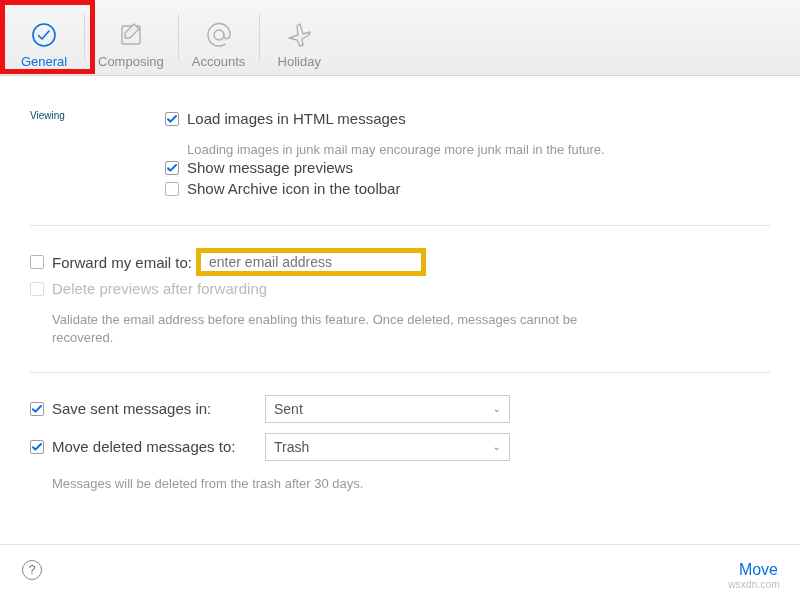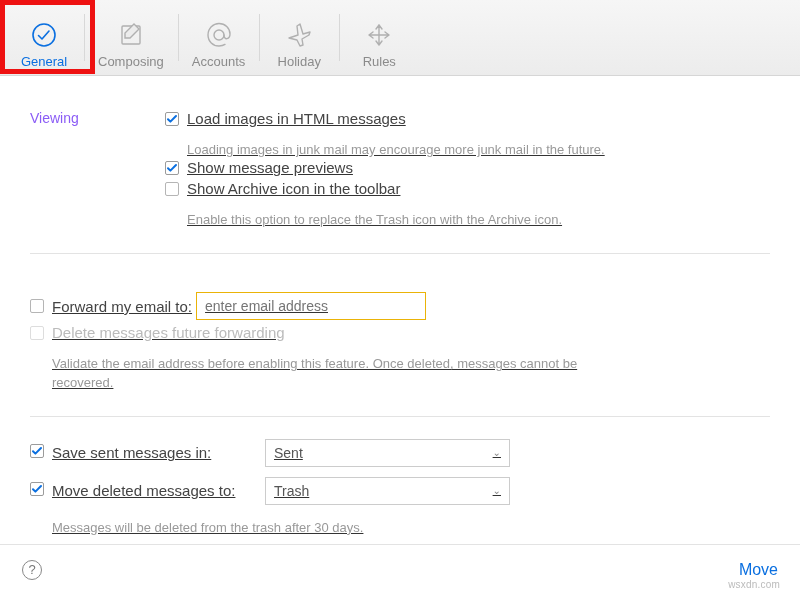--- a/index.html
+++ b/index.html
@@ -77,27 +77,26 @@
     .section {
       display: flex;
       border-bottom: 1px solid #e3e3e3;
       padding: 22px 0 24px;
     }
     .section:first-child { padding-top: 20px; }
     .section:last-child { border-bottom: none; padding-bottom: 10px;}
     .section-label {
       width: 135px;
       flex-shrink: 0;
-      color: #8b5cf6;
-      font-size: 14px;
+      color: #0c4a6e;
+      font-size: 10px;
       padding-top: 0;
     }
     .section-body {
       flex-grow: 1;
-      text-decoration: underline;
     }
     .row {
       display: flex;
       align-items: center;
       margin-bottom: 4px;
       flex-wrap: wrap;
     }
     .row + .row { margin-top: 2px; }
     .checkbox {
       width: 14px;
@@ -126,21 +125,21 @@
     .desc {
       font-size: 13px;
       color: #999;
       margin-left: 22px;
       margin-top: 14px;
       line-height: 1.4;
       max-width: 560px;
     }
     .email-input {
       height: 28px;
-      border: 1px solid #eab308;
+      border: 5px solid #eab308;
       padding: 0 8px;
       font-size: 14px;
       color: #bbb;
       width: 230px;
       margin-left: 4px;
       background: #fff;
     }
     .select {
       height: 28px;
       border: 1px solid #ccc;
@@ -157,21 +156,21 @@
     }
     .select .chev {
       font-size: 10px;
       color: #888;
     }
     .mailbox-row {
       display:flex;
       align-items:center;
       margin-bottom: 10px;
     }
-    .mailbox-row .checkline { display:flex; width: 225px;}
+    .mailbox-row .checkline { display:flex; align-items:center; width: 225px;}
     
     .footer {
       position: absolute;
       bottom: 0;
       left: 0;
       right: 0;
       height: 50px;
       border-top: 1px solid #e3e3e3;
       display: flex;
       align-items: center;
@@ -244,28 +243,20 @@
 
   <div class="toolbar-item">
     <span class="toolbar-icon">
       <svg width="28" height="28" viewBox="0 0 28 28" fill="none" stroke="#b0b0b0" stroke-width="1.4" stroke-linejoin="round">
           <path d="M4 17 l9 -3 l-1 -9 l3 -2 l3 10 l7 -2 l-1 3 l-7 4 l1 6 l-3 1 l-3 -6 z"></path>
         </svg>
     </span>
     <span class="toolbar-label">Holiday</span>
   </div>
 
-  <div class="toolbar-item">
-    <span class="toolbar-icon">
-      <svg width="28" height="28" viewBox="0 0 28 28" fill="none" stroke="#b0b0b0" stroke-width="1.4" stroke-linecap="round">
-          <path d="M14 4 v20 M4 14 h20 M14 4 l-3 4 M14 4 l3 4 M14 24 l-3 -4 M14 24 l3 -4 M4 14 l4 -3 M4 14 l4 3 M24 14 l-4 -3 M24 14 l-4 3"></path>
-        </svg>
-    </span>
-    <span class="toolbar-label">Rules</span>
-  </div>
 </div>
 
 <div class="content">
 
   <div class="section">
     <div class="section-label">Viewing</div>
     <div class="section-body">
 
       <div class="row">
         <span class="checkbox checked">
@@ -285,41 +276,40 @@
         </span>
         <span class="check-label">Show message previews</span>
       </div>
 
       <div class="row">
         <span class="checkbox">
           
         </span>
         <span class="check-label">Show Archive icon in the toolbar</span>
       </div>
-      <div class="desc">Enable this option to replace the Trash icon with the Archive icon.</div>
 
     </div>
   </div>
 
   <div class="section">
     <div class="section-body">
 
-      <div class="row" style="margin-top:16px">
+      <div class="row" style="margin-top:0">
         <span class="checkbox">
           
         </span>
         <span class="check-label">Forward my email to:</span>
         <input class="email-input" placeholder="enter email address" style="">
       </div>
 
       <div class="row disabled">
         <span class="checkbox">
           
         </span>
-        <span class="check-label">Delete messages future forwarding</span>
+        <span class="check-label">Delete previews after forwarding</span>
       </div>
       <div class="desc">Validate the email address before enabling this feature. Once deleted, messages cannot be recovered.</div>
 
     </div>
   </div>
 
   <div class="section">
     <div class="section-body">
 
       <div class="mailbox-row">

